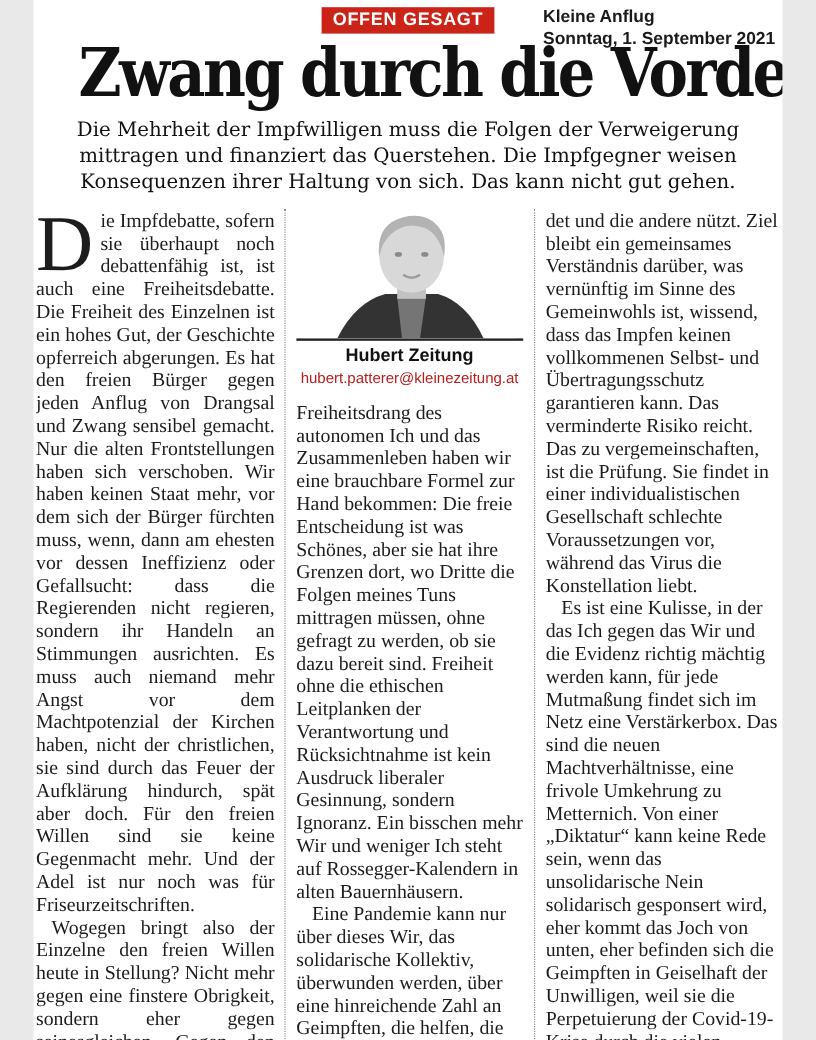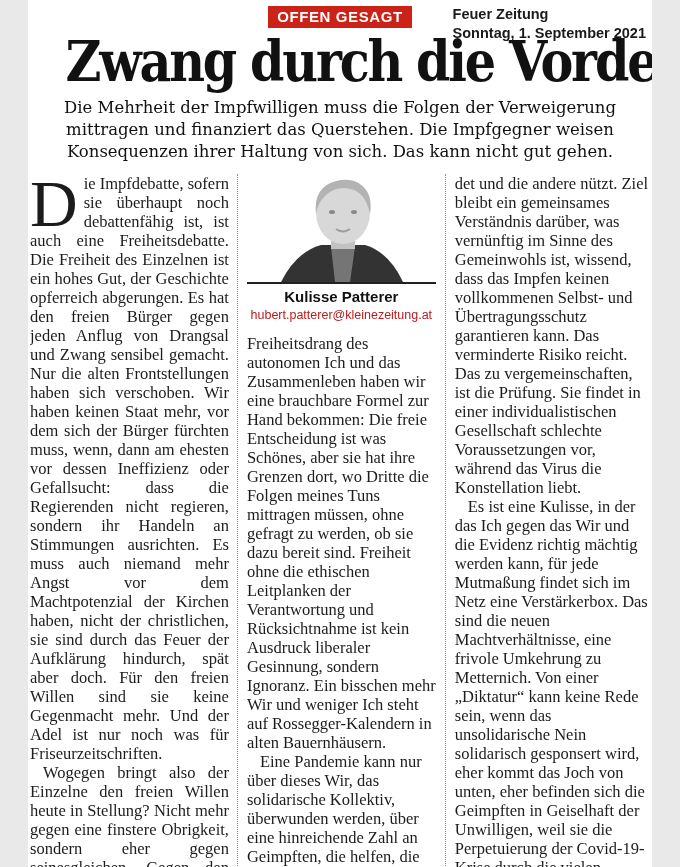--- a/index.html
+++ b/index.html
@@ -68,21 +68,21 @@
 </style>
 </head>
 <body>
 
 <div class="page">
 
   <div class="badge-row">
     <span class="badge">OFFEN GESAGT</span>
   </div>
   <div class="dateline">
-    <div>Feuer Zeitung</div>
+    <div>Kleine Anflug</div>
     <div>Sonntag, 1. September 2021</div>
   </div>
 
   <h1 class="headline">Zwang durch die Vordertür</h1>
   <p class="subhead">Die Mehrheit der Impfwilligen muss die Folgen der Verweigerung mittragen und finanziert das Querstehen. Die Impfgegner weisen Konsequenzen ihrer Haltung von sich. Das kann nicht gut gehen.</p>
 
   <div class="article-body">
 
     <div class="col col-1">
       <p><span class="dropcap">D</span><span>ie Impfdebatte, sofern sie überhaupt noch debattenfähig ist, ist auch eine Freiheitsdebatte. Die Freiheit des Einzelnen ist ein hohes Gut, der Geschichte opferreich abgerungen. Es hat den freien Bürger gegen jeden Anflug von Drangsal und Zwang sensibel gemacht. Nur die alten Frontstellungen haben sich verschoben. Wir haben keinen Staat mehr, vor dem sich der Bürger fürchten muss, wenn, dann am ehesten vor dessen Ineffizienz oder Gefallsucht: dass die Regierenden nicht regieren, sondern ihr Handeln an Stimmungen ausrichten. Es muss auch niemand mehr Angst vor dem Machtpotenzial der Kirchen haben, nicht der christlichen, sie sind durch das Feuer der Aufklärung hindurch, spät aber doch. Für den freien Willen sind sie keine Gegenmacht mehr. Und der Adel ist nur noch was für Friseurzeitschriften.</span></p>
@@ -97,21 +97,21 @@
             <path d="M30 106 Q45 76 70 69 L114 69 Q138 76 152 106 Z" fill="#333333"></path>
             <path d="M80 71 L104 71 L99 106 L84 106 Z" fill="#757575"></path>
             <rect x="80" y="52" width="24" height="21" fill="#c2c2c2"></rect>
             <ellipse cx="92" cy="37" rx="27" ry="31" fill="#d8d8d8"></ellipse>
             <path d="M65 38 Q62 11 85 5 Q107 0 117 17 Q121 25 119 38 Q115 19 103 14 Q87 8 75 19 Q67 26 65 38 Z" fill="#b3b3b3"></path>
             <ellipse cx="81" cy="36" rx="3" ry="2" fill="#8a8a8a"></ellipse>
             <ellipse cx="103" cy="36" rx="3" ry="2" fill="#8a8a8a"></ellipse>
             <path d="M85 53 Q92 58 99 53" stroke="#9c9c9c" stroke-width="2" fill="none"></path>
           </svg>
         </div>
-        <div class="author-name">Kulisse Patterer</div>
+        <div class="author-name">Hubert Zeitung</div>
         <div class="author-email">hubert.patterer@kleinezeitung.at</div>
       </div>
       <p>Freiheitsdrang des autonomen Ich und das Zusammenleben haben wir eine brauchbare Formel zur Hand bekommen: Die freie Entscheidung ist was Schönes, aber sie hat ihre Grenzen dort, wo Dritte die Folgen meines Tuns mittragen müssen, ohne gefragt zu werden, ob sie dazu bereit sind. Freiheit ohne die ethischen Leitplanken der Verantwortung und Rücksichtnahme ist kein Ausdruck liberaler Gesinnung, sondern Ignoranz. Ein bisschen mehr Wir und weniger Ich steht auf Rossegger-Kalendern in alten Bauernhäusern.</p>
       <p class="indent">Eine Pandemie kann nur über dieses Wir, das solidarische Kollektiv, überwunden werden, über eine hinreichende Zahl an Geimpften, die helfen, die Übertragungswege einzudämmen und dafür privilegiert werden sollen. Die Entscheidung soll frei bleiben, aber die Allgemeinheit ist nicht verpflichtet, beide Haltungen gleich zu behandeln, wenn ihr die eine scha-</p>
     </div>
 
     <div class="col col-3">
       <p>det und die andere nützt. Ziel bleibt ein gemeinsames Verständnis darüber, was vernünftig im Sinne des Gemeinwohls ist, wissend, dass das Impfen keinen vollkommenen Selbst- und Übertragungsschutz garantieren kann. Das verminderte Risiko reicht. Das zu vergemeinschaften, ist die Prüfung. Sie findet in einer individualistischen Gesellschaft schlechte Voraussetzungen vor, während das Virus die Konstellation liebt.</p>
       <p class="indent">Es ist eine Kulisse, in der das Ich gegen das Wir und die Evidenz richtig mächtig werden kann, für jede Mutmaßung findet sich im Netz eine Verstärkerbox. Das sind die neuen Machtverhältnisse, eine frivole Umkehrung zu Metternich. Von einer „Diktatur“ kann keine Rede sein, wenn das unsolidarische Nein solidarisch gesponsert wird, eher kommt das Joch von unten, eher befinden sich die Geimpften in Geiselhaft der Unwilligen, weil sie die Perpetuierung der Covid-19-Krise durch die vielen Verweigerer mittragen müssen. Ein Zwang durch die Vordertür, der Opfer und Geld kosten wird. Es ist eine Frage der Zeit, wann sich das Wir die Freiheit herausnimmt, die Stopptafel zu heben.</p>
     </div>

